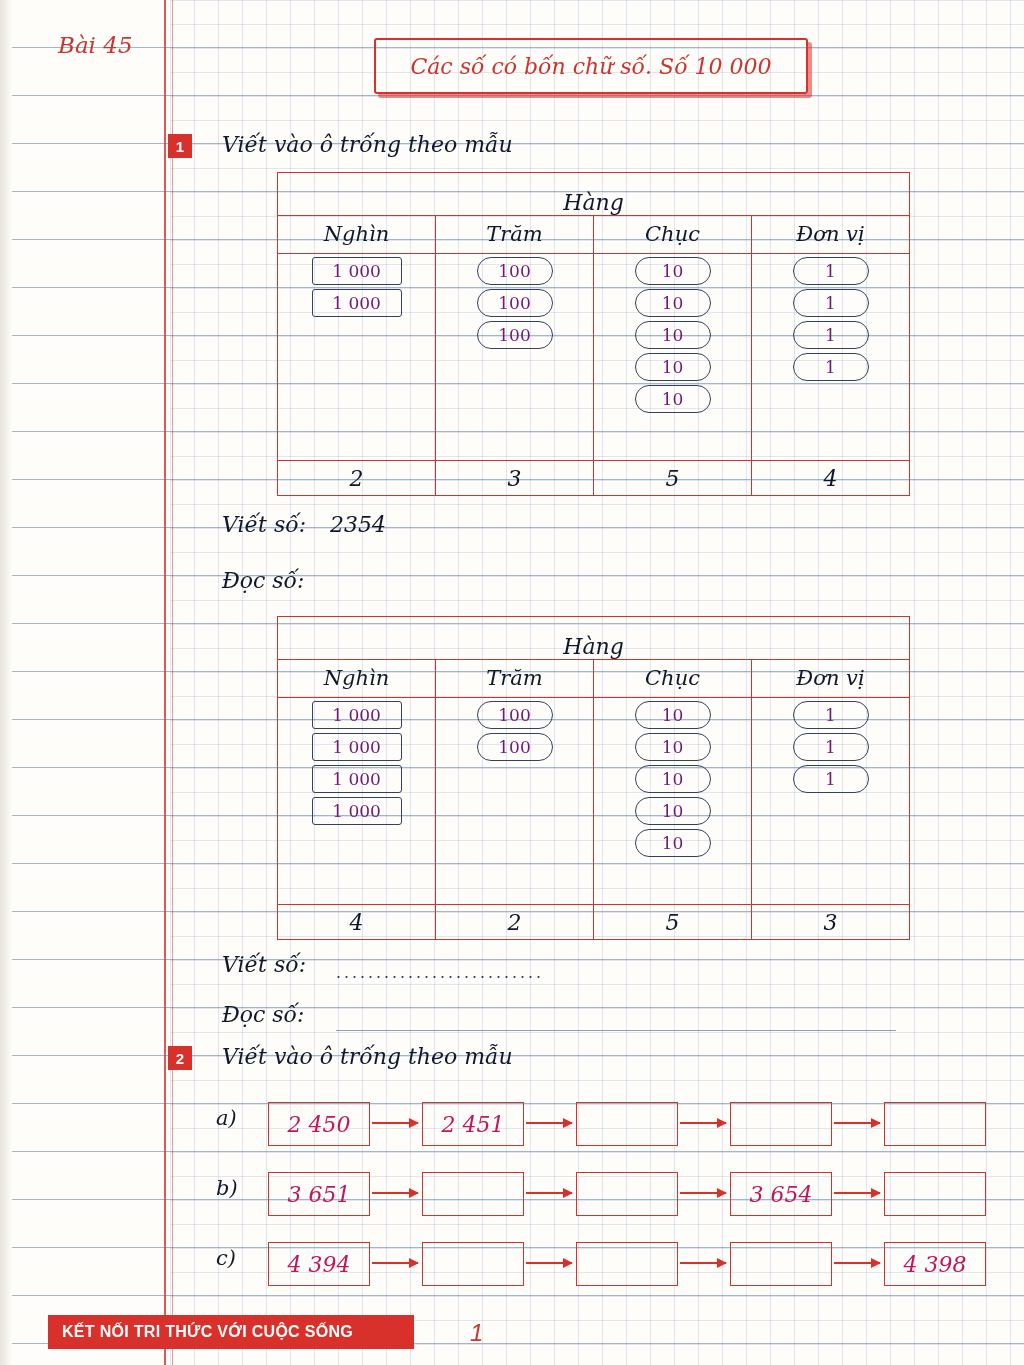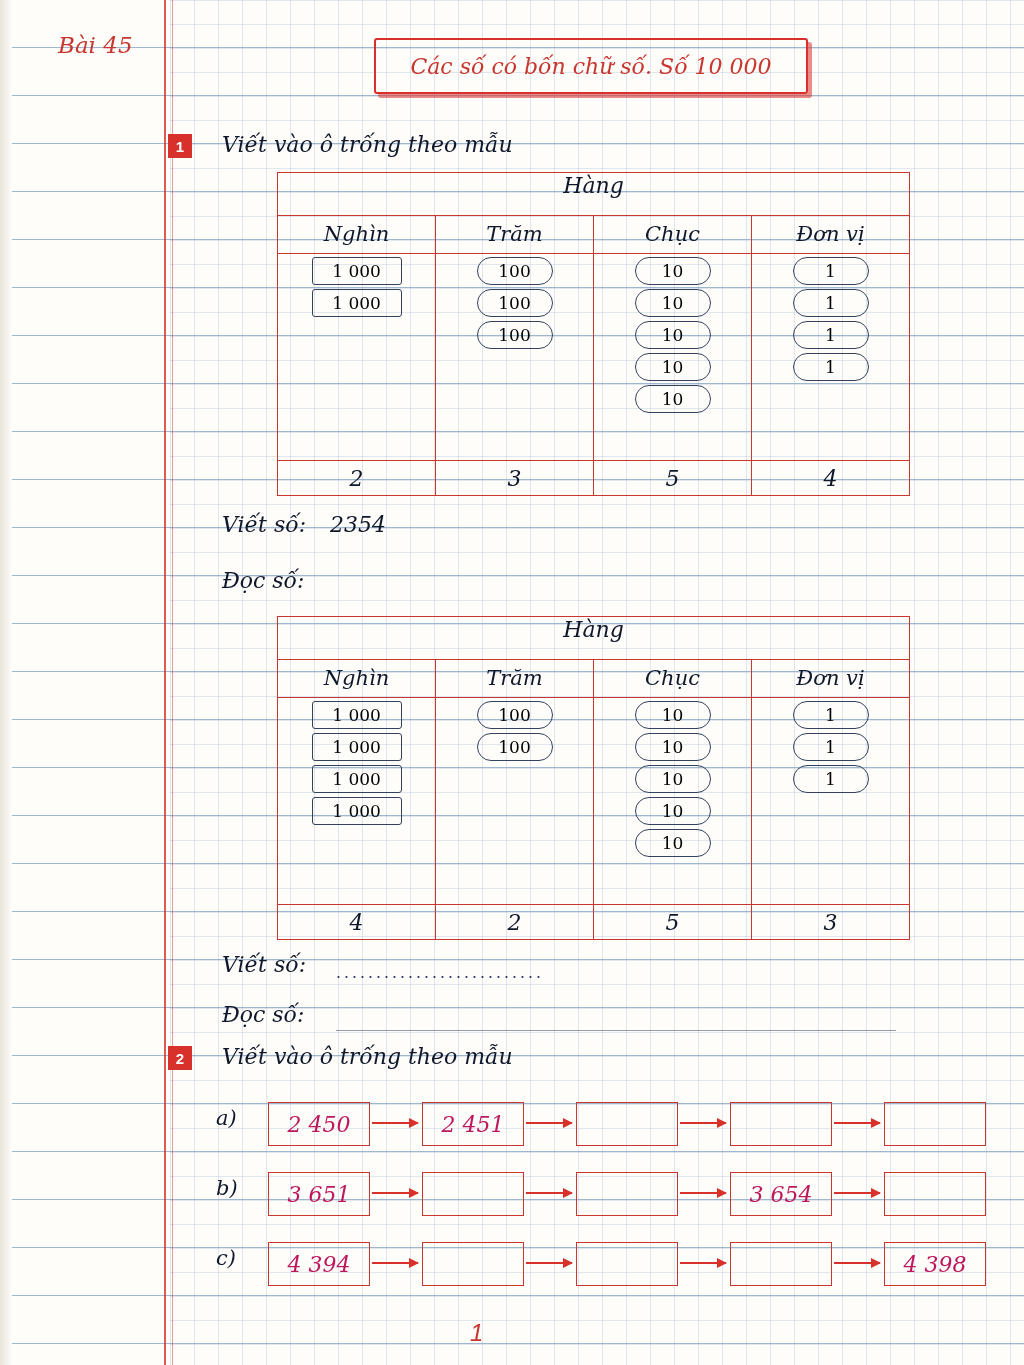--- a/index.html
+++ b/index.html
@@ -65,21 +65,21 @@
 
   .prompt{position:absolute;font-size:22px;}
 
   
   .pvtable{
     position:absolute;
     border:1.6px solid #c8362f;
   }
   .pvtable .hang{
     height:42px;border-bottom:1.6px solid #c8362f;
-    display:flex;align-items:flex-start;justify-content:center;
+    display:flex;align-items:flex-end;justify-content:center;
   }
   .pvtable .cols{
     position:absolute;left:0;right:0;top:42px;bottom:0;
     display:flex;
   }
   .pvcol{
     flex:1;border-right:1.6px solid #c8362f;position:relative;
   }
   .pvcol:last-child{border-right:none;}
   .pvhead{
@@ -91,21 +91,21 @@
     display:flex;flex-direction:column;align-items:center;padding-top:4px;gap:4px;}
   .pvfoot{
     position:absolute;left:0;right:0;bottom:0;height:34px;
     border-top:1.6px solid #c8362f;
     display:flex;align-items:center;justify-content:center;
   }
   .pvfoot .hw{font-size:22px;}
 
   .chip{
     border:1.6px solid #33415c;
-    color:#000000;
+    color:#701a75;
     font-family:"DejaVu Serif",serif;
     font-size:17px;
     display:flex;align-items:center;justify-content:center;
     background:transparent;
   }
   .chip.k{width:88px;height:26px;border-radius:3px;}
   .chip.h{width:74px;height:26px;border-radius:14px;}
   .chip.t{width:74px;height:26px;border-radius:14px;}
   .chip.u{width:74px;height:26px;border-radius:14px;}
 
@@ -333,15 +333,18 @@
     <div class="arrow" style="left:156px;"></div>
     <div class="sbox hw" style="left:206px;"></div>
     <div class="arrow" style="left:310px;"></div>
     <div class="sbox hw" style="left:360px;"></div>
     <div class="arrow" style="left:464px;"></div>
     <div class="sbox hw" style="left:514px;"></div>
     <div class="arrow" style="left:618px;"></div>
     <div class="sbox hw" style="left:668px;">4 398</div>
   </div>
 
+  <div class="footer-band">
+    <span>KẾT NỐI TRI THỨC VỚI CUỘC SỐNG</span>
+  </div>
   <div class="page-no hw">1</div>
 
 </div>
 
 </body></html>

